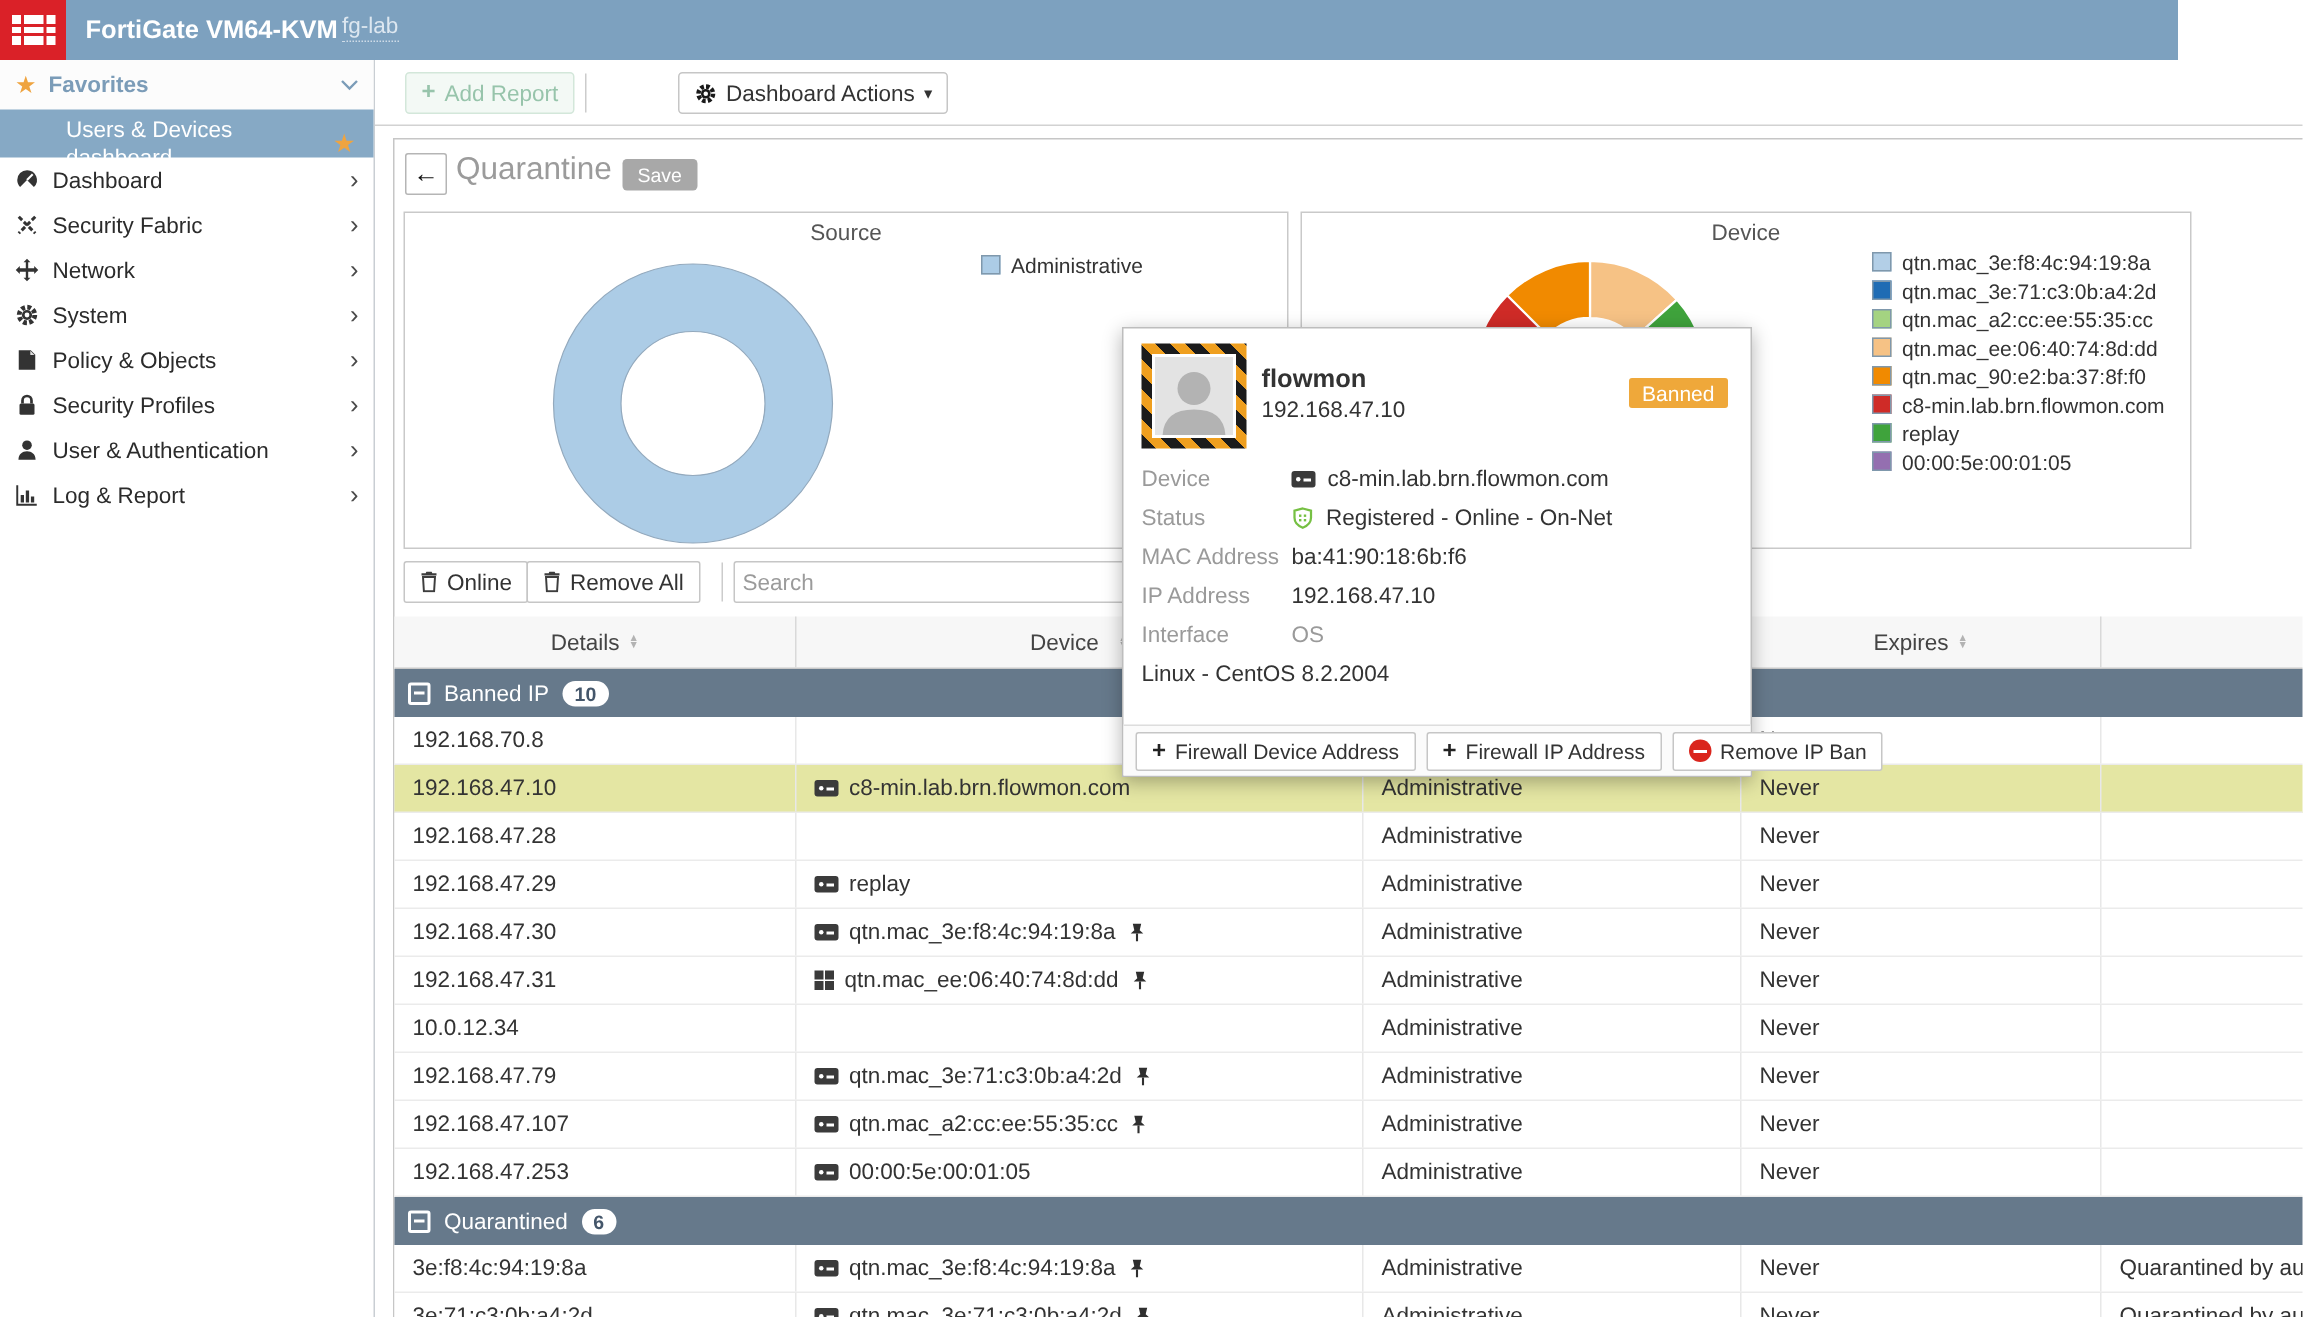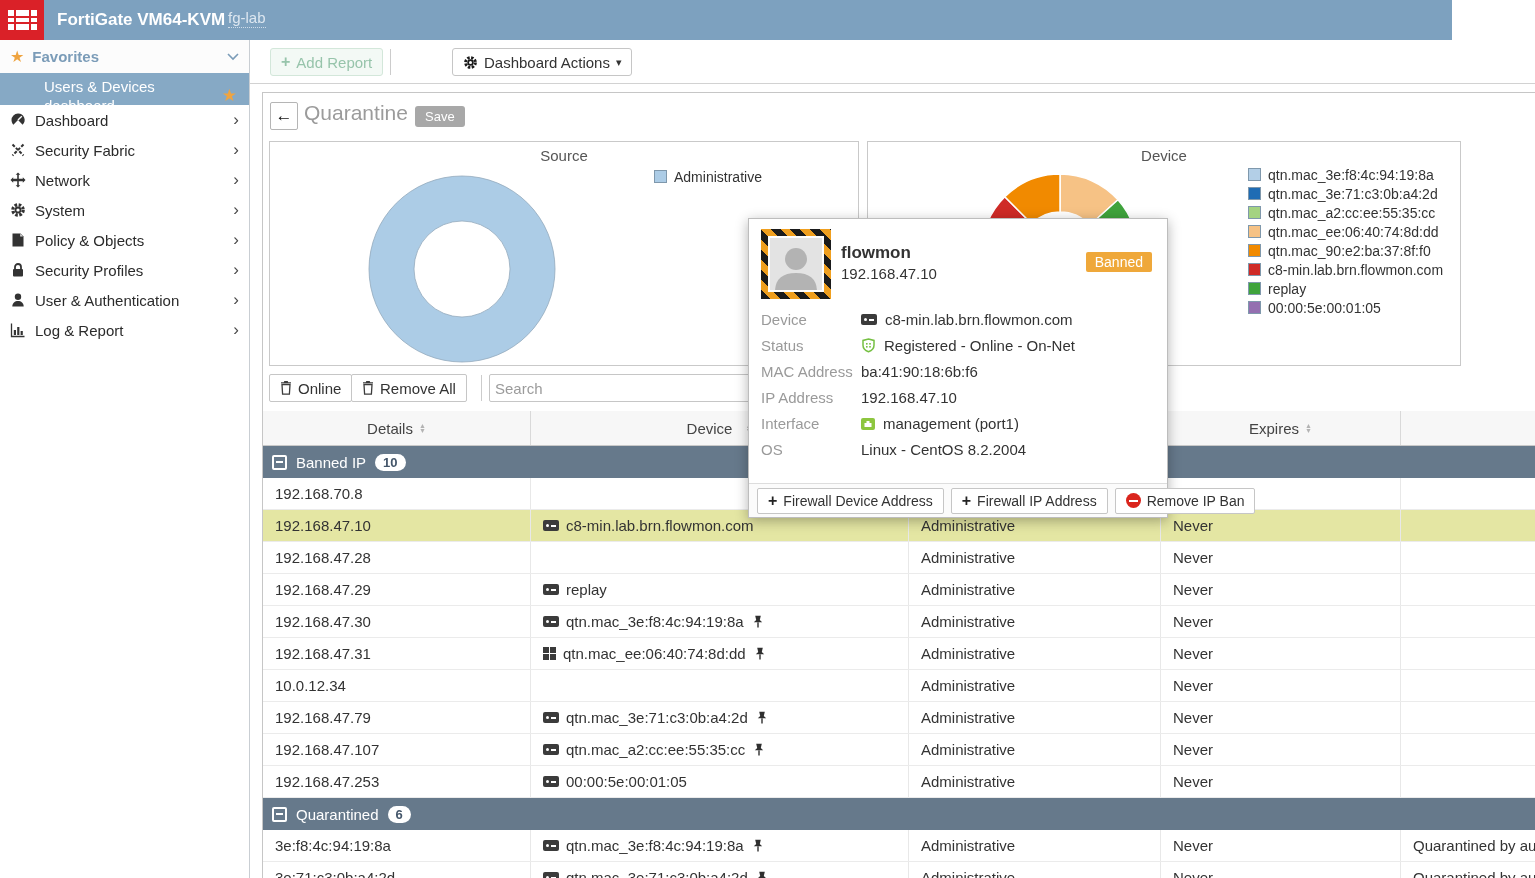--- a/index.html
+++ b/index.html
@@ -590,29 +590,20 @@
     </div>
     <div class="pf-label">MAC Address</div>
     <div class="pf-value">
         <span>ba:41:90:18:6b:f6</span>
       </div>
     <div class="pf-label">IP Address</div>
     <div class="pf-value">
         <span>192.168.47.10</span>
       </div>
     <div class="pf-label">Interface</div>
-    <div class="pf-value">
-      <span style="display:inline-flex;">
-          <svg width="14" height="12" viewBox="0 0 14 12">
-            <rect width="14" height="12" rx="2" fill="#8dc63f"></rect>
-            <path fill="#fff" d="M3.5 9V5h2V3h3v2h2v4z"></path>
-          </svg>
-        </span>
-      <span>management (port1)</span>
-    </div>
     <div class="pf-label">OS</div>
     <div class="pf-value">
         <span>Linux - CentOS 8.2.2004</span>
       </div>
   </div>
 
   <div class="popup-footer">
     <button class="btn">
       <span class="plus-glyph">+</span>
       <span>Firewall Device Address</span>

